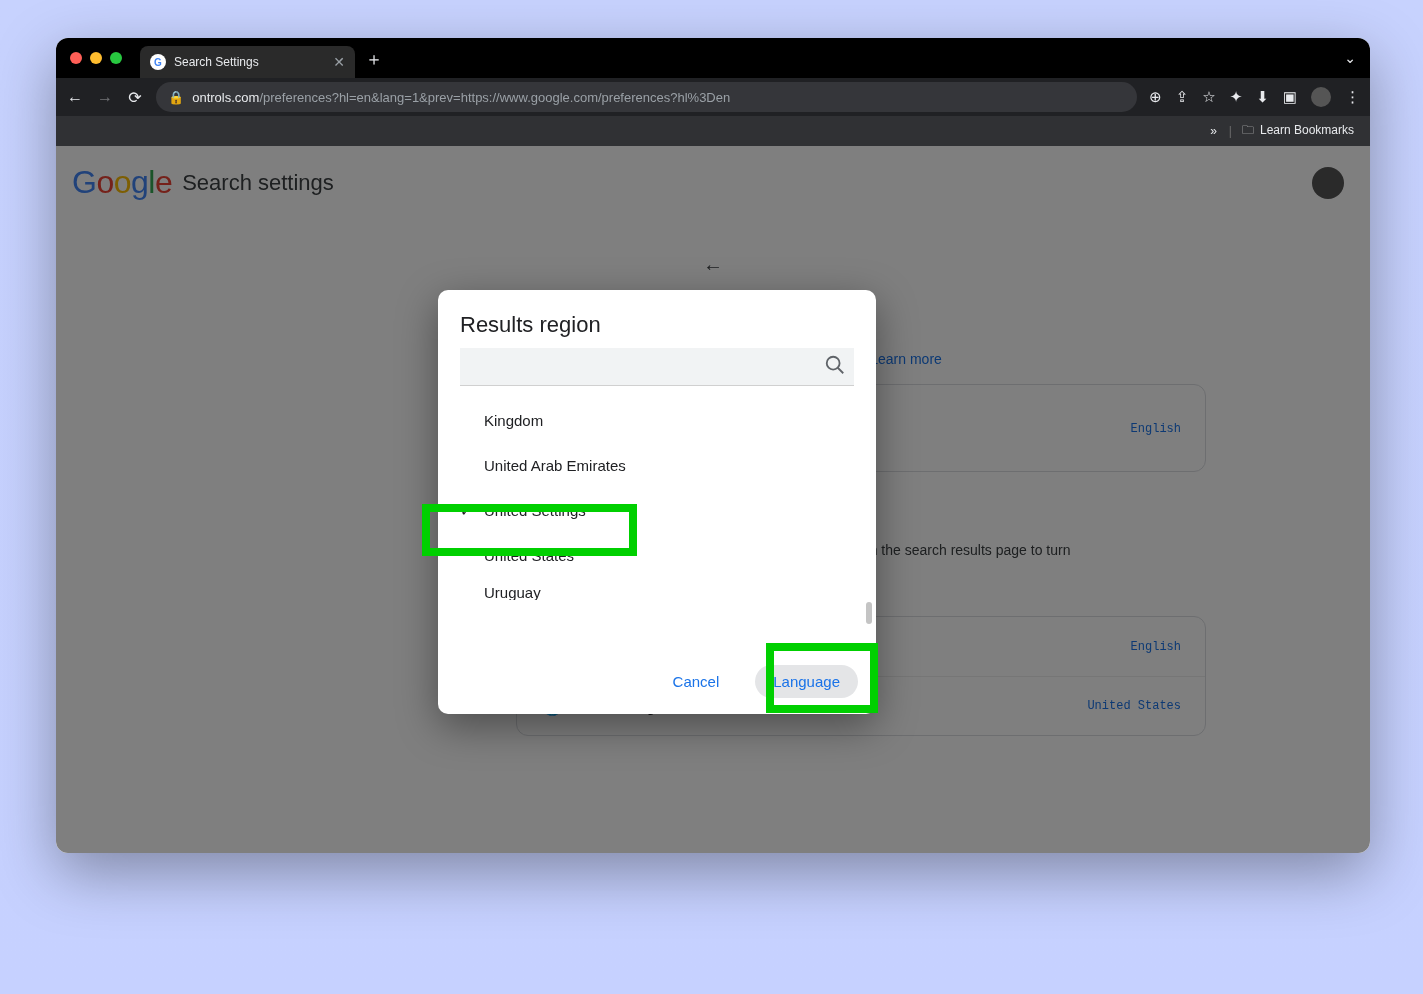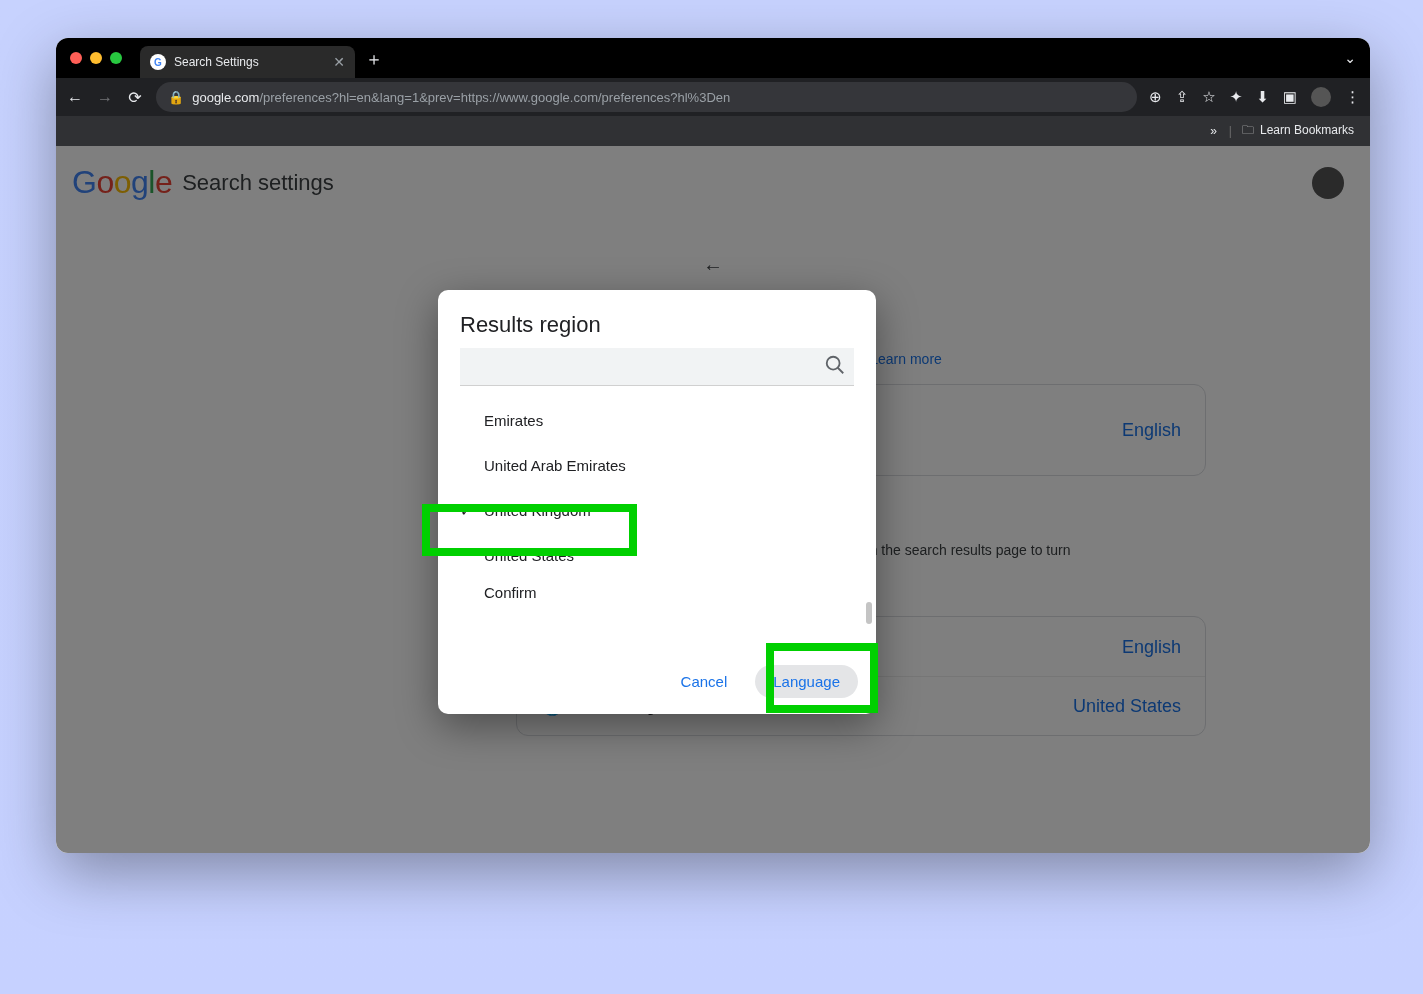--- a/index.html
+++ b/index.html
@@ -141,21 +141,21 @@
 
   .settings-card {
     position:absolute; top:238px; left:460px; width:690px;
     border:1px solid #dadce0; border-radius:12px; padding:20px 24px;
   }
   .settings-row {
     display:flex; align-items:center; gap:18px;
     border-top:1px solid transparent;
     padding:14px 0;
   }
-  .settings-row .val { margin-left:auto; color:#1a73e8; font-size:18px; }
+  .settings-row .val { margin-left:auto; color:#1a73e8; font-size:12px;font-family:Liberation Mono, monospace; }
   .settings-row .label { font-size:15px; color:#202124; }
   .row-icon { width:20px; text-align:center; color:#3c4043; font-size:18px; }
 
   .settings-desc {
     position:absolute; top:396px; left:760px; color:#3c4043; font-size:14px; width:340px;
   }
 
   .settings-card2 {
     position:absolute; top:470px; left:460px; width:690px;
     border:1px solid #dadce0; border-radius:12px;
@@ -191,21 +191,21 @@
     padding:14px 22px 14px 46px; font-size:15px; color:#202124; position:relative;
   }
   .region-item.selected::before {
     content:"✓"; position:absolute; left:22px; top:14px; font-size:15px;
   }
   .scrollbar-thumb {
     position:absolute; right:4px; top:204px; width:6px; height:22px;
     background:#c4c4c4; border-radius:3px;
   }
   .modal-actions {
-    display:flex; justify-content:flex-end; gap:14px; padding:14px 18px 0;
+    display:flex; justify-content:flex-end; gap:22px; padding:14px 18px 0;
   }
   .btn-text {
     color:#1a73e8; font-size:15px; background:none; border:none; padding:8px 14px;
     border-radius:20px; cursor:pointer;
   }
   .btn-pill {
     background:#e4e5e7; color:#1a73e8; font-size:15px; border:none;
     padding:8px 18px; border-radius:20px; cursor:pointer;
   }
 
@@ -234,21 +234,21 @@
     <div class="title-chevron">⌄</div>
   </div>
 
   <div class="toolbar">
     <span class="nav-icon">←</span>
     <span class="nav-icon" style="opacity:.4">→</span>
     <span class="nav-icon">⟳</span>
     <div class="urlbar">
       <span>🔒</span>
       <span>
-        <span class="host">google.com</span><span>/preferences?hl=en&amp;lang=1&amp;prev=https://www.google.com/preferences?hl%3Den</span>
+        <span class="host">ontrols.com</span><span>/preferences?hl=en&amp;lang=1&amp;prev=https://www.google.com/preferences?hl%3Den</span>
       </span>
     </div>
     <div class="toolbar-right">
       <span>⊕</span>
       <span>⇪</span>
       <span>☆</span>
       <span>✦</span>
       <span>⬇</span>
       <span>▣</span>
       <span class="avatar-small"></span>
@@ -312,25 +312,25 @@
       <div class="search-wrap">
         <input class="modal-search" placeholder="" style="">
         <span class="search-ico">
           <svg width="22" height="22" viewBox="0 0 24 24" fill="none" stroke="#5f6368" stroke-width="2">
               <circle cx="10" cy="10" r="7"></circle>
               <line x1="21" y1="21" x2="15" y2="15"></line>
             </svg>
         </span>
       </div>
       <div class="region-list" id="region-list">
-        <div class="region-item">Emirates</div>
+        <div class="region-item">Kingdom</div>
           <div class="region-item">United Arab Emirates</div>
-          <div class="region-item selected">United Kingdom</div>
+          <div class="region-item selected">United Settings</div>
           <div class="region-item">United States</div>
-          <div class="region-item" style="margin-top: 0px; height: 22px; overflow: hidden; padding-top: 6px;">Confirm</div>
+          <div class="region-item" style="margin-top: 0px; height: 22px; overflow: hidden; padding-top: 6px;">Uruguay</div>
           <div class="scrollbar-thumb"></div>
       </div>
       <div class="modal-actions">
         <button class="btn-text">Cancel</button>
         <button class="btn-pill">Language</button>
       </div>
     </div>
 
     <div class="hl" style="top:358px; left:366px; width:215px; height:52px;"></div>
     <div class="hl" style="top:497px; left:710px; width:112px; height:70px;"></div>

